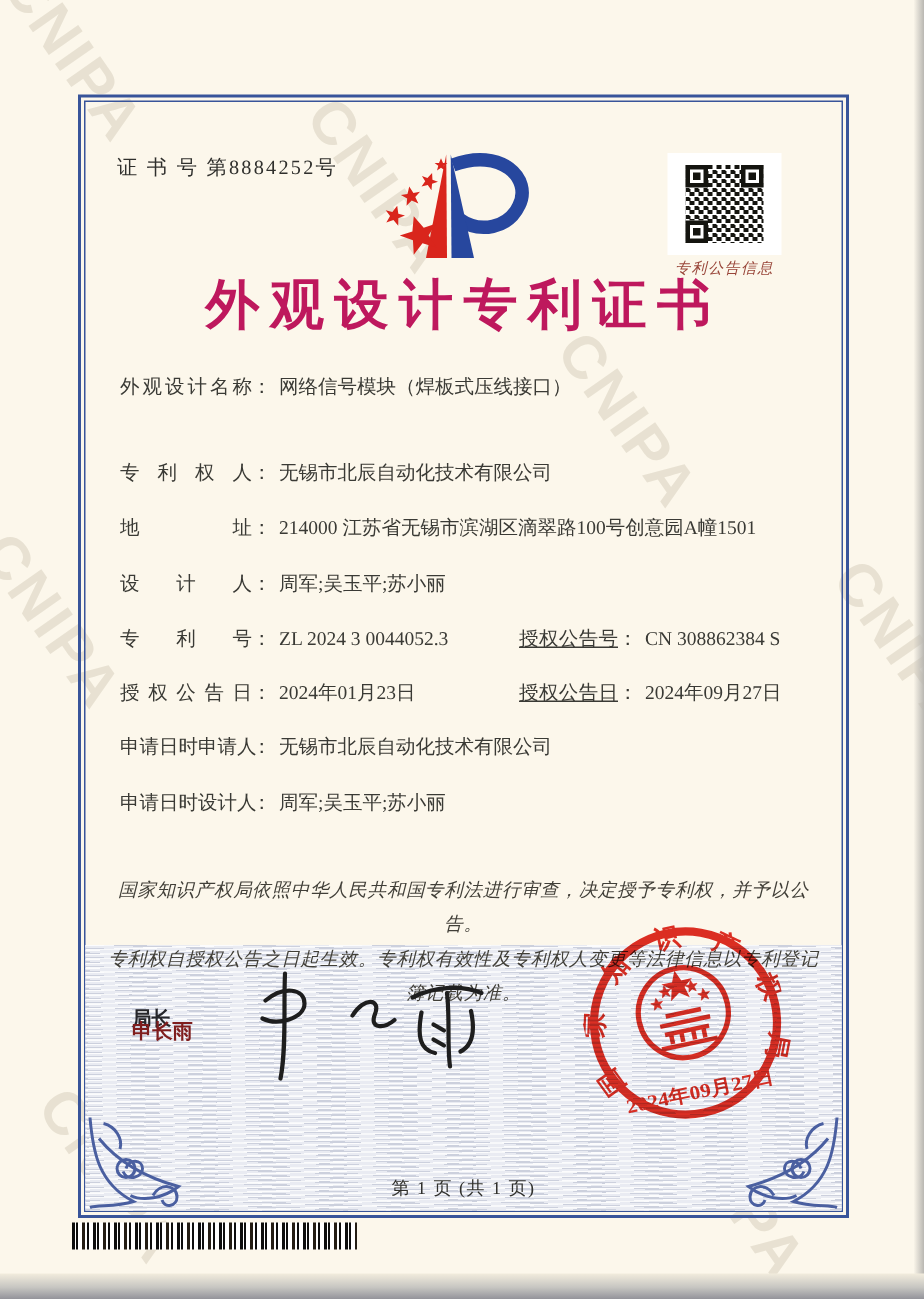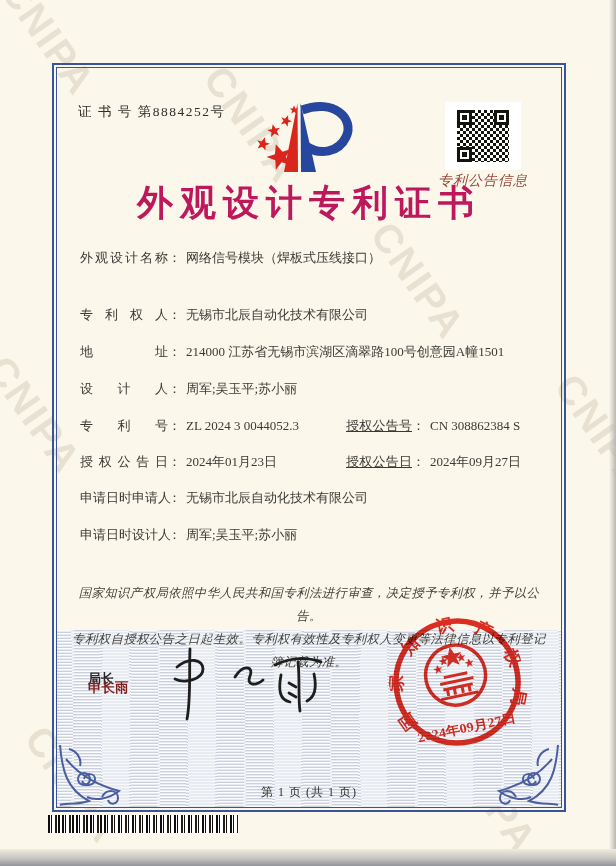--- a/index.html
+++ b/index.html
@@ -22,21 +22,21 @@
         repeating-linear-gradient(2deg,#ccd0dd 0 1px,#e9ebf2 1px 3px);}
   .cert-no{position:absolute;left:24px;top:38px;font-size:13.5px;letter-spacing:1.5px;color:#2f2f2c;}
   .logo{position:absolute;left:182px;top:34px;width:132px;height:78px;}
   .qr-wrap{position:absolute;left:391px;top:37px;width:76px;height:68px;background:#fff;
       display:flex;align-items:center;justify-content:center;}
   .qr{width:52px;height:52px;background:repeating-conic-gradient(#14140f 0% 25%,#fff 0% 50%) 0 0/6px 6px;position:relative;}
   .qr i{position:absolute;width:15px;height:15px;border:3px solid #14140f;background:#fff;box-sizing:border-box;}
   .qr i::after{content:"";position:absolute;inset:2px;background:#14140f;}
   .qr .tl{left:0;top:0}.qr .tr{right:0;top:0}.qr .bl{left:0;bottom:0}
   .qr-caption{position:absolute;left:383px;top:107px;width:92px;text-align:center;
-      font-size:14px;font-style:italic;letter-spacing:1px;color:#99463a;}
+      font-size:10px;font-style:italic;letter-spacing:1px;color:#99463a;}
   .title{position:absolute;left:0;top:114px;width:100%;text-align:center;
       font-size:36px;font-weight:bold;letter-spacing:7px;color:#be185d;}
   .row{position:absolute;left:26px;font-size:13px;white-space:nowrap;color:#3a3a35;}
   .row .lbl{display:inline-block;width:88px;text-align:justify;text-align-last:justify;}
   .row .cl{display:inline-block;margin-right:5px;}
   .row2{left:292px;}
   .row2 .lbl{width:66px;text-decoration:underline;}
   .legal{position:absolute;left:18px;right:18px;top:517px;text-align:center;
       font-style:italic;font-size:12.3px;line-height:23px;color:#413f38;letter-spacing:.5px;}
   .signer-title{position:absolute;left:34px;top:605px;font:bold 13px "Liberation Sans",sans-serif;color:#26262a;}

